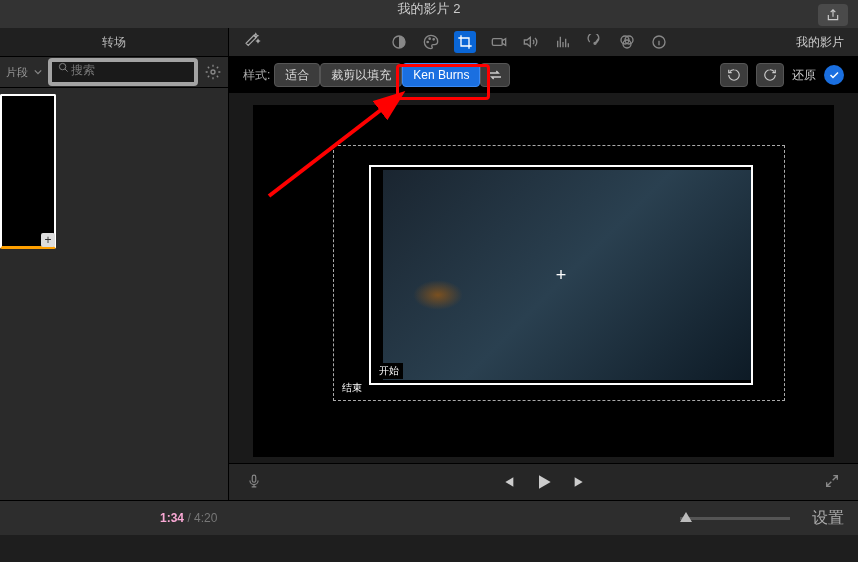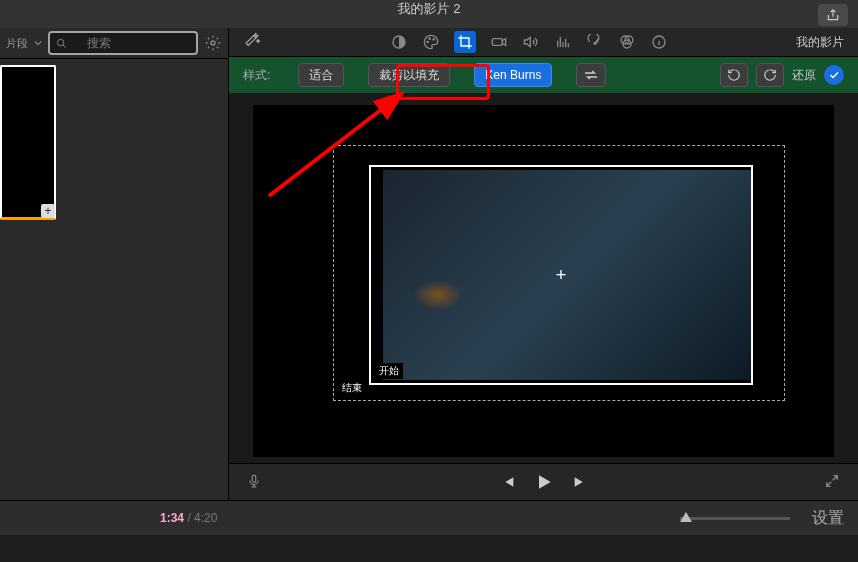--- a/index.html
+++ b/index.html
@@ -4,33 +4,33 @@
 <style>
   html,body{margin:0;padding:0;background:#1e1e1e;font-family:-apple-system,"Helvetica Neue",Arial,sans-serif;font-size:12px;color:#ccc;width:858px;height:562px;overflow:hidden}
   .titlebar{height:28px;background:#333;display:flex;align-items:flex-start;justify-content:center;position:relative}
   .titlebar .title{color:#ccc;font-size:13px}
   .share-btn{position:absolute;right:10px;top:4px;width:30px;height:22px;background:#4a4a4a;border-radius:4px;display:flex;align-items:center;justify-content:center}
   .main{display:flex;height:472px}
   .left{width:228px;background:#2a2a2a;border-right:1px solid #000;display:flex;flex-direction:column}
   .left-tab{height:28px;background:#202020;border-bottom:1px solid #000;display:flex;align-items:center;justify-content:center;color:#bbb;font-size:12px}
   .left-search{height:30px;display:flex;align-items:center;padding:0 6px;gap:6px;border-bottom:1px solid #000}
   .seg-label{color:#999;font-size:11px}
-  .search-box{flex:1;height:20px;background:#1a1a1a;border:2px solid #a3a3a3;border-radius:4px;display:flex;align-items:center;padding:0 6px;color:#888;gap:20px}
+  .search-box{flex:1;height:20px;background:#1a1a1a;border:4px solid #a3a3a3;border-radius:4px;display:flex;padding:0 6px;color:#888;gap:2px}
   .gear{width:18px;height:18px;color:#888;display:flex;align-items:center;justify-content:center}
   .thumb-area{flex:1;position:relative;background:#2a2a2a}
   .thumb{position:absolute;left:0;top:6px;width:52px;height:150px;background:#000;border:2px solid #fff;border-bottom:3px solid #ffa000;border-radius:2px}
   .thumb .plus{position:absolute;right:-1px;bottom:-1px;width:14px;height:14px;background:#ddd;color:#333;font-size:12px;line-height:14px;text-align:center;border-radius:2px}
   .right{flex:1;background:#1a1a1a;display:flex;flex-direction:column;position:relative}
   .right-top{height:28px;display:flex;align-items:center;padding:0 14px;gap:18px;border-bottom:1px solid #000;background:#262626}
   .wand{color:#aaa;margin-right:auto}
   .tool-icons{display:flex;align-items:center;gap:14px;margin:0 auto}
   .tool-icons .ico{width:18px;height:18px;color:#888;display:flex;align-items:center;justify-content:center}
   .tool-icons .ico.active{background:#0a66d6;border-radius:3px;color:#fff;padding:2px}
   .revert-all{color:#ccc;font-size:12px;margin-left:auto}
-  .style-row{height:36px;display:flex;align-items:center;padding:0 14px;gap:24px;background:#14532d}
+  .style-row{height:36px;display:flex;align-items:center;padding:0 14px;gap:0;background:#000000}
   .style-label{color:#aaa;font-size:12px;margin-right:4px}
   .seg-btn{height:22px;padding:0 10px;background:#3c3c3c;border:1px solid #555;border-radius:4px;color:#ddd;font-size:12px;display:flex;align-items:center;cursor:pointer}
   .seg-btn.active{background:#1a6fe0;border-color:#3a8af5;color:#fff}
   .red-box{position:absolute;border:3px solid #ff0000;border-radius:4px;pointer-events:none}
   .swap-btn{height:22px;width:28px;background:#3c3c3c;border:1px solid #555;border-radius:4px;display:flex;align-items:center;justify-content:center;color:#ddd;font-size:11px}
   .style-right{margin-left:auto;display:flex;align-items:center;gap:8px}
   .rot-btn{width:26px;height:22px;background:#3c3c3c;border:1px solid #555;border-radius:4px;display:flex;align-items:center;justify-content:center;color:#ccc}
   .revert-btn{color:#ccc;font-size:12px}
   .check{width:20px;height:20px;background:#1a6fe0;border-radius:50%;display:flex;align-items:center;justify-content:center;color:#fff}
   .preview{flex:1;margin:12px 24px 6px 24px;background:#000;position:relative}
@@ -66,20 +66,23 @@
   <span class="title">我的影片 2</span>
   <div class="share-btn">
     <svg width="14" height="14" viewBox="0 0 24 24" fill="none" stroke="#ccc" stroke-width="2">
         <path d="M4 12v8h16v-8M12 3v12M8 7l4-4 4 4"></path>
       </svg>
   </div>
 </div>
 
 <div class="main">
   <div class="left">
+    <div class="left-tab">
+        <span>转场</span>
+      </div>
     <div class="left-search">
       <span class="seg-label">片段</span>
       <svg width="8" height="8" viewBox="0 0 10 10">
           <path d="M1 3l4 4 4-4" stroke="#888" fill="none" stroke-width="1.5"></path>
         </svg>
       <div class="search-box">
         <svg width="11" height="11" viewBox="0 0 24 24" fill="none" stroke="#888" stroke-width="2">
             <circle cx="10" cy="10" r="7"></circle>
             <path d="M21 21l-6-6"></path>
           </svg>

